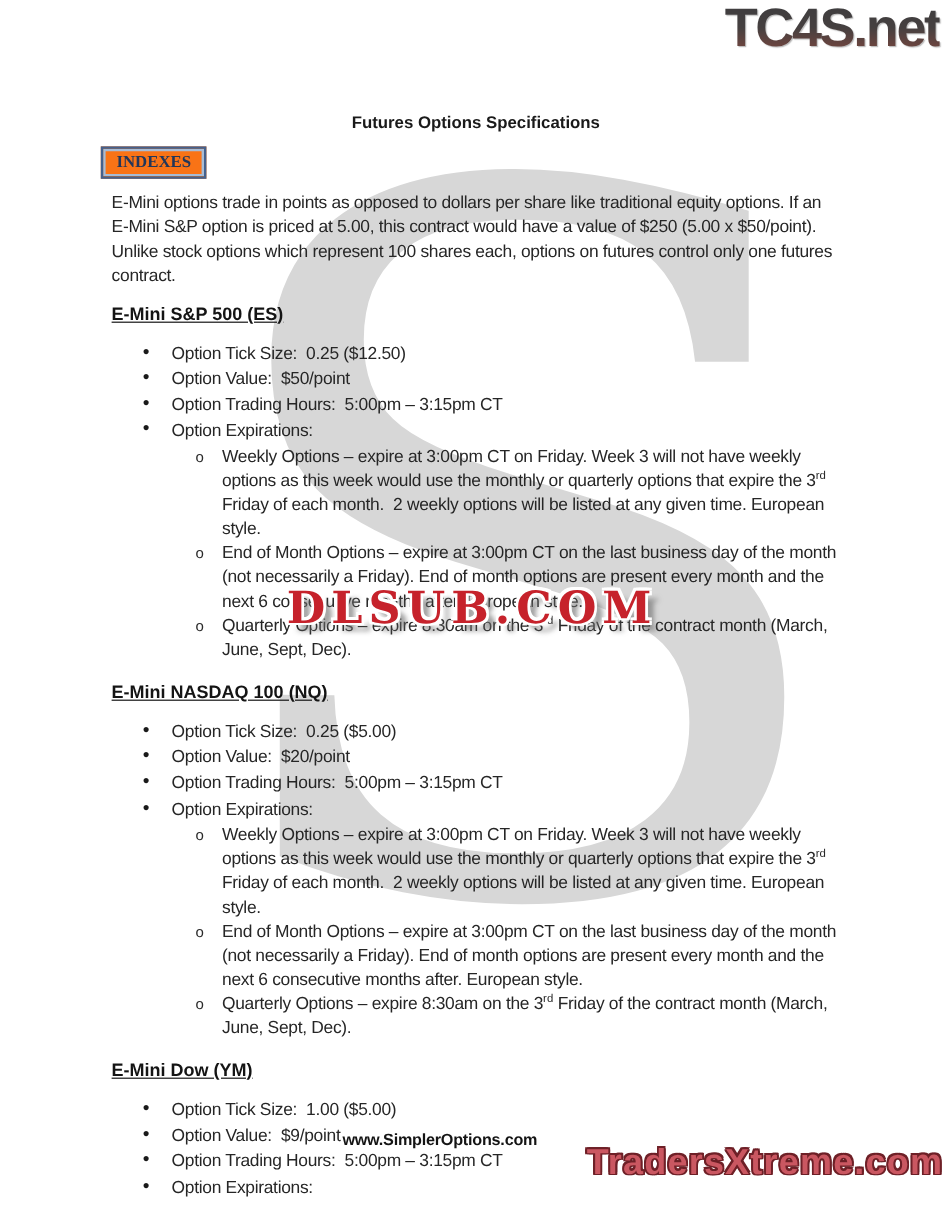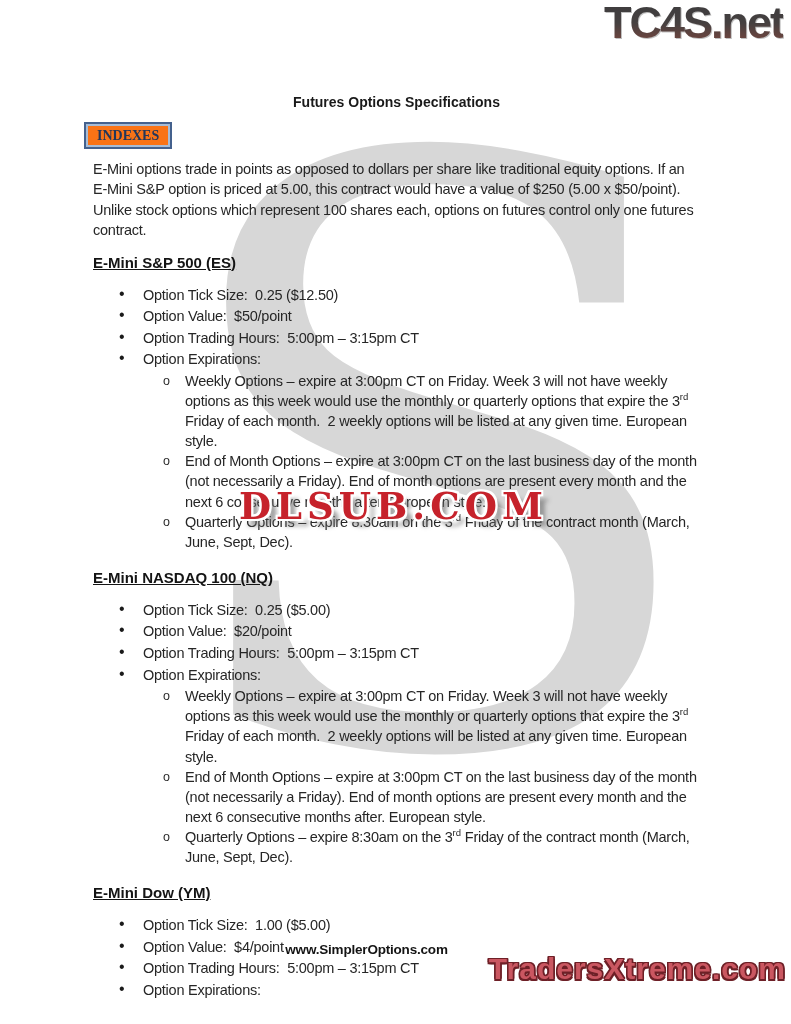--- a/index.html
+++ b/index.html
@@ -226,21 +226,21 @@
       <li><span class="keepws">End of Month Options – expire at 3:00pm CT on the last business day of the month (not necessarily a Friday). End of month options are present every month and the next 6 consecutive months after. European style.</span><sup></sup><span class="keepws"></span></li>
       <li><span class="keepws">Quarterly Options – expire 8:30am on the 3</span><sup>rd</sup><span class="keepws"> Friday of the contract month (March, June, Sept, Dec).</span></li>
     </ul>
   </div>
 
   
   <div>
     <div class="section-heading">E-Mini Dow (YM)</div>
     <ul class="specs">
       <li class="keepws">Option Tick Size:  1.00 ($5.00)</li>
-      <li class="keepws">Option Value:  $4/point</li>
+      <li class="keepws">Option Value:  $9/point</li>
       <li class="keepws">Option Trading Hours:  5:00pm – 3:15pm CT</li>
       <li class="keepws">Option Expirations:</li>
     </ul>
   </div>
 
 </div>
 
 <div class="dlsub">DLSUB.COM</div>
 
 <div class="footer-url">www.SimplerOptions.com</div>

